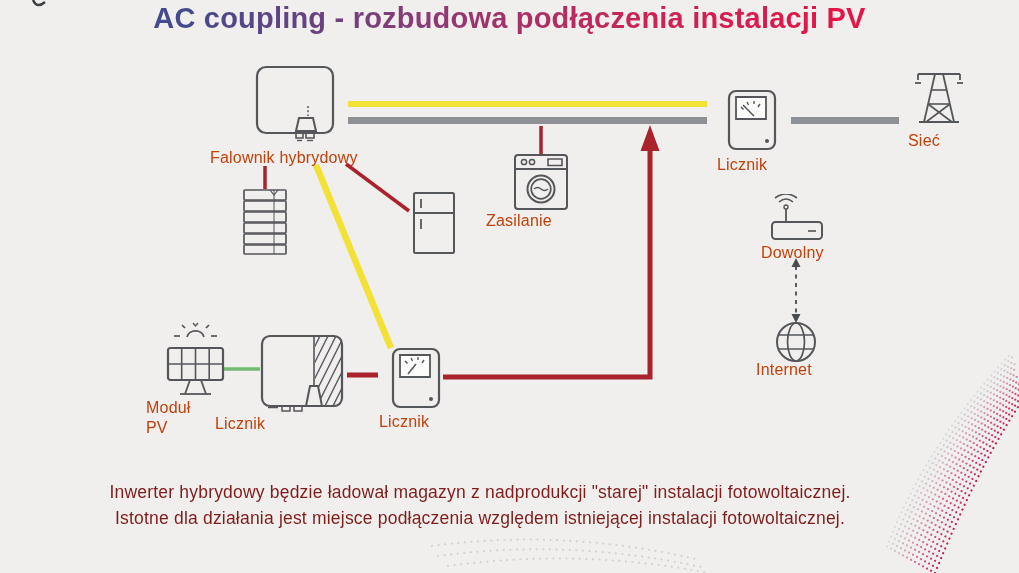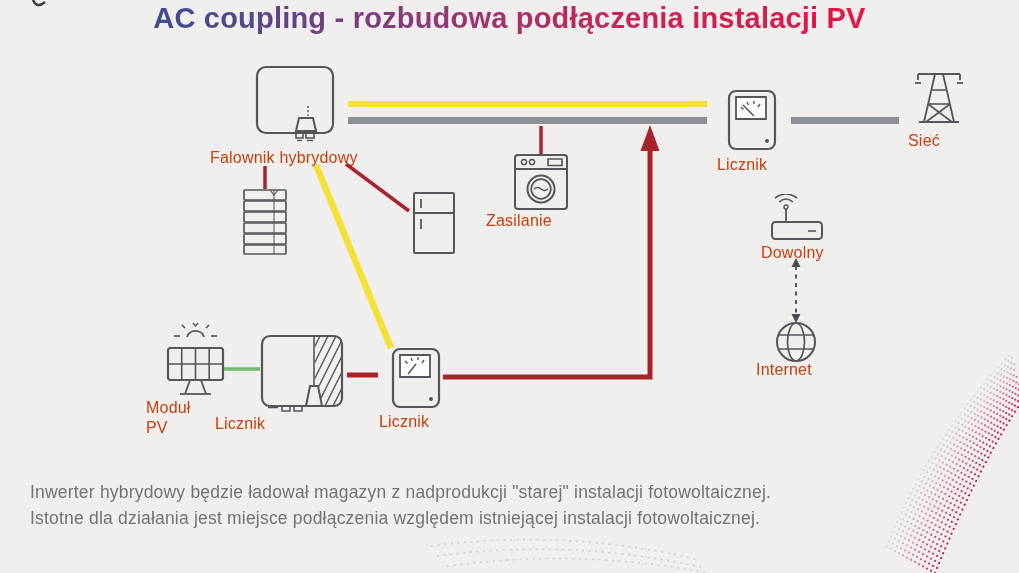--- a/index.html
+++ b/index.html
@@ -20,21 +20,21 @@
   .node{position:absolute;}
   .icon-svg{display:block;}
   .icon-svg *{vector-effect:non-scaling-stroke;}
   .lbl{
     position:absolute;text-align:left;color:#c2410c;
     font-size:16px;font-weight:500;line-height:1.22;letter-spacing:.2px;
   }
   .ln{display:block;}
   .footer{
     position:absolute;left:30px;top:479px;width:900px;
-    color:#737373;font-size:17.5px;font-weight:500;line-height:26px;letter-spacing:.2px;
+    color:#7f1d1d;font-size:17.5px;font-weight:500;line-height:26px;letter-spacing:.2px;text-align:center;
   }
 </style>
 </head>
 <body>
 
 <div class="stage">
 
   <div class="title">AC coupling - rozbudowa podłączenia instalacji PV</div>
 
   <svg class="lines-layer" width="1019" height="573" viewBox="0 0 1019 573">

